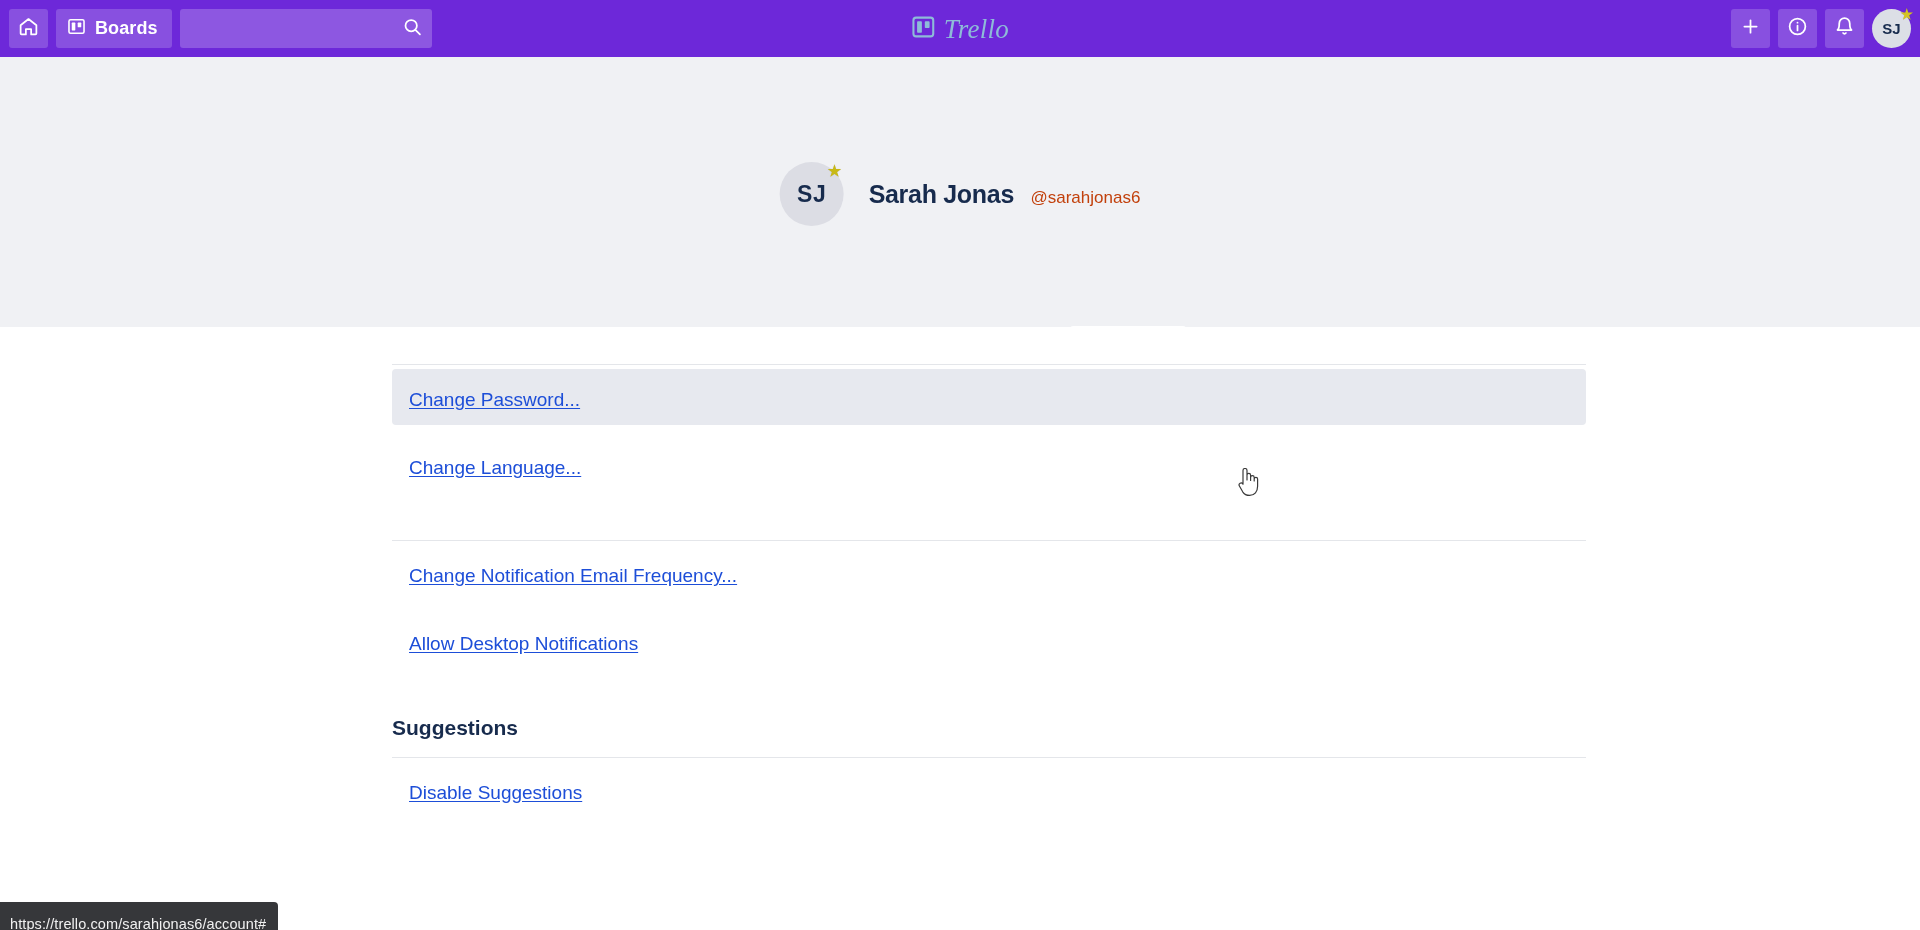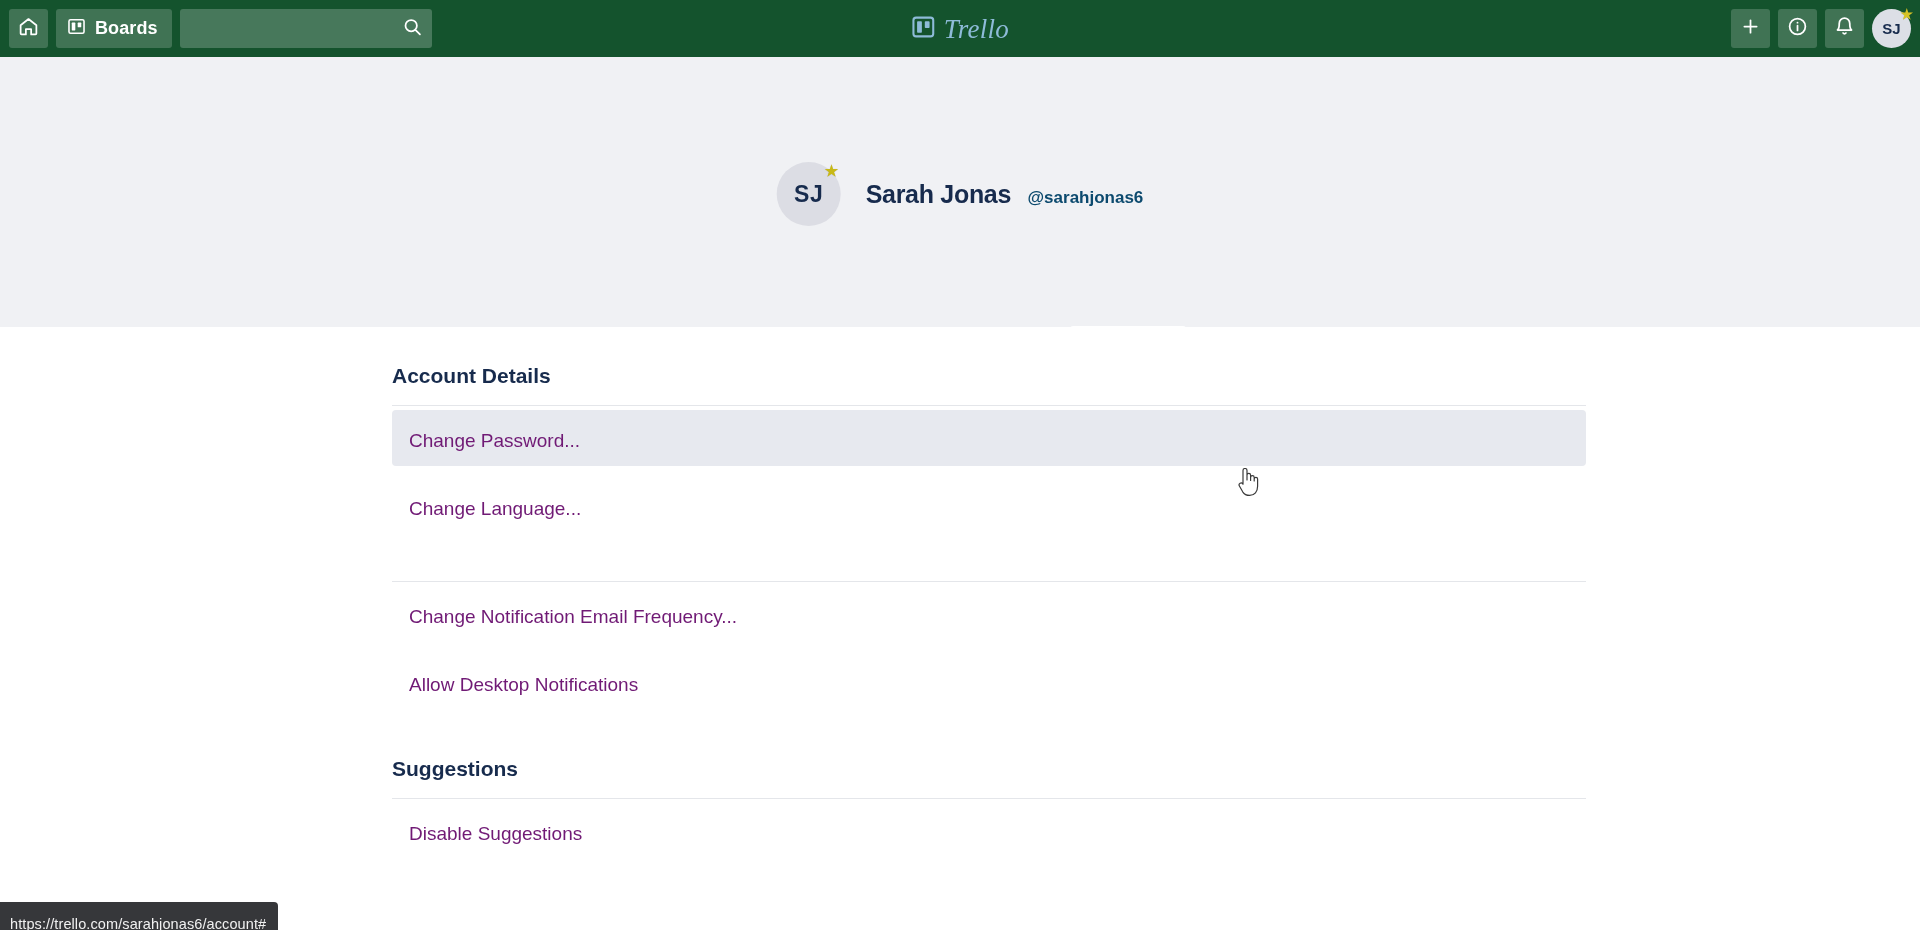--- a/index.html
+++ b/index.html
@@ -11,21 +11,21 @@
     font-family: "Liberation Sans", sans-serif;
     background: #ffffff;
   }
 
   
   #top-nav {
     position: absolute;
     top: 0; left: 0;
     width: 1920px;
     height: 57px;
-    background: #14532d;
+    background: #6d28d9;
     display: flex;
     align-items: center;
     padding: 0 9px;
   }
 
   .nav-btn {
     height: 39px;
     min-width: 39px;
     background: rgba(255,255,255,0.19);
     border-radius: 3px;
@@ -167,24 +167,24 @@
     color: #c8b916;
   }
 
   #profile-name {
     color: #172b4d;
     font-size: 25px;
     font-weight: bold;
     letter-spacing: -0.3px;
   }
   #profile-handle {
-    color: #0c4a6e;
+    color: #c2410c;
     font-size: 17px;
     margin-left: 12px;
-    font-weight: bold;
+    font-weight: normal;
     margin-top: 40px;
   }
 
   
   #tabs {
     position: absolute;
     left: 50%;
     transform: translateX(-50%);
     top: 268px;
     display: flex;
@@ -250,21 +250,22 @@
     height: 56px;
     padding-left: 17px;
     border-radius: 4px;
     cursor: pointer;
     width: 1194px;
   }
   .link-row.hovered { background: #e7e9ef; }
 
   .row-link {
     font-size: 19px;
-    color: #701a75;
+    color: #1d4ed8;
+    text-decoration: underline;
     text-underline-offset: 2px;
     margin-top: 6px;
   }
 
   .gap-sm { height: 12px; }
   .gap-md { height: 42px; }
 
   
   #status-bar {
     position: absolute;
@@ -404,21 +405,20 @@
       <span>Billing</span>
     </div>
   </div>
 </div>
 
 <div id="content">
   <div id="content-inner">
 
     <div class="section">
       <div style="height:37px"></div>
-      <div class="section-title">Account Details</div>
       <div class="section-rule"></div>
 
       <div class="link-row hovered">
         <span class="row-link">Change Password...</span>
       </div>
       <div class="gap-sm"></div>
       <div class="link-row">
         <span class="row-link">Change Language...</span>
       </div>
     </div>

